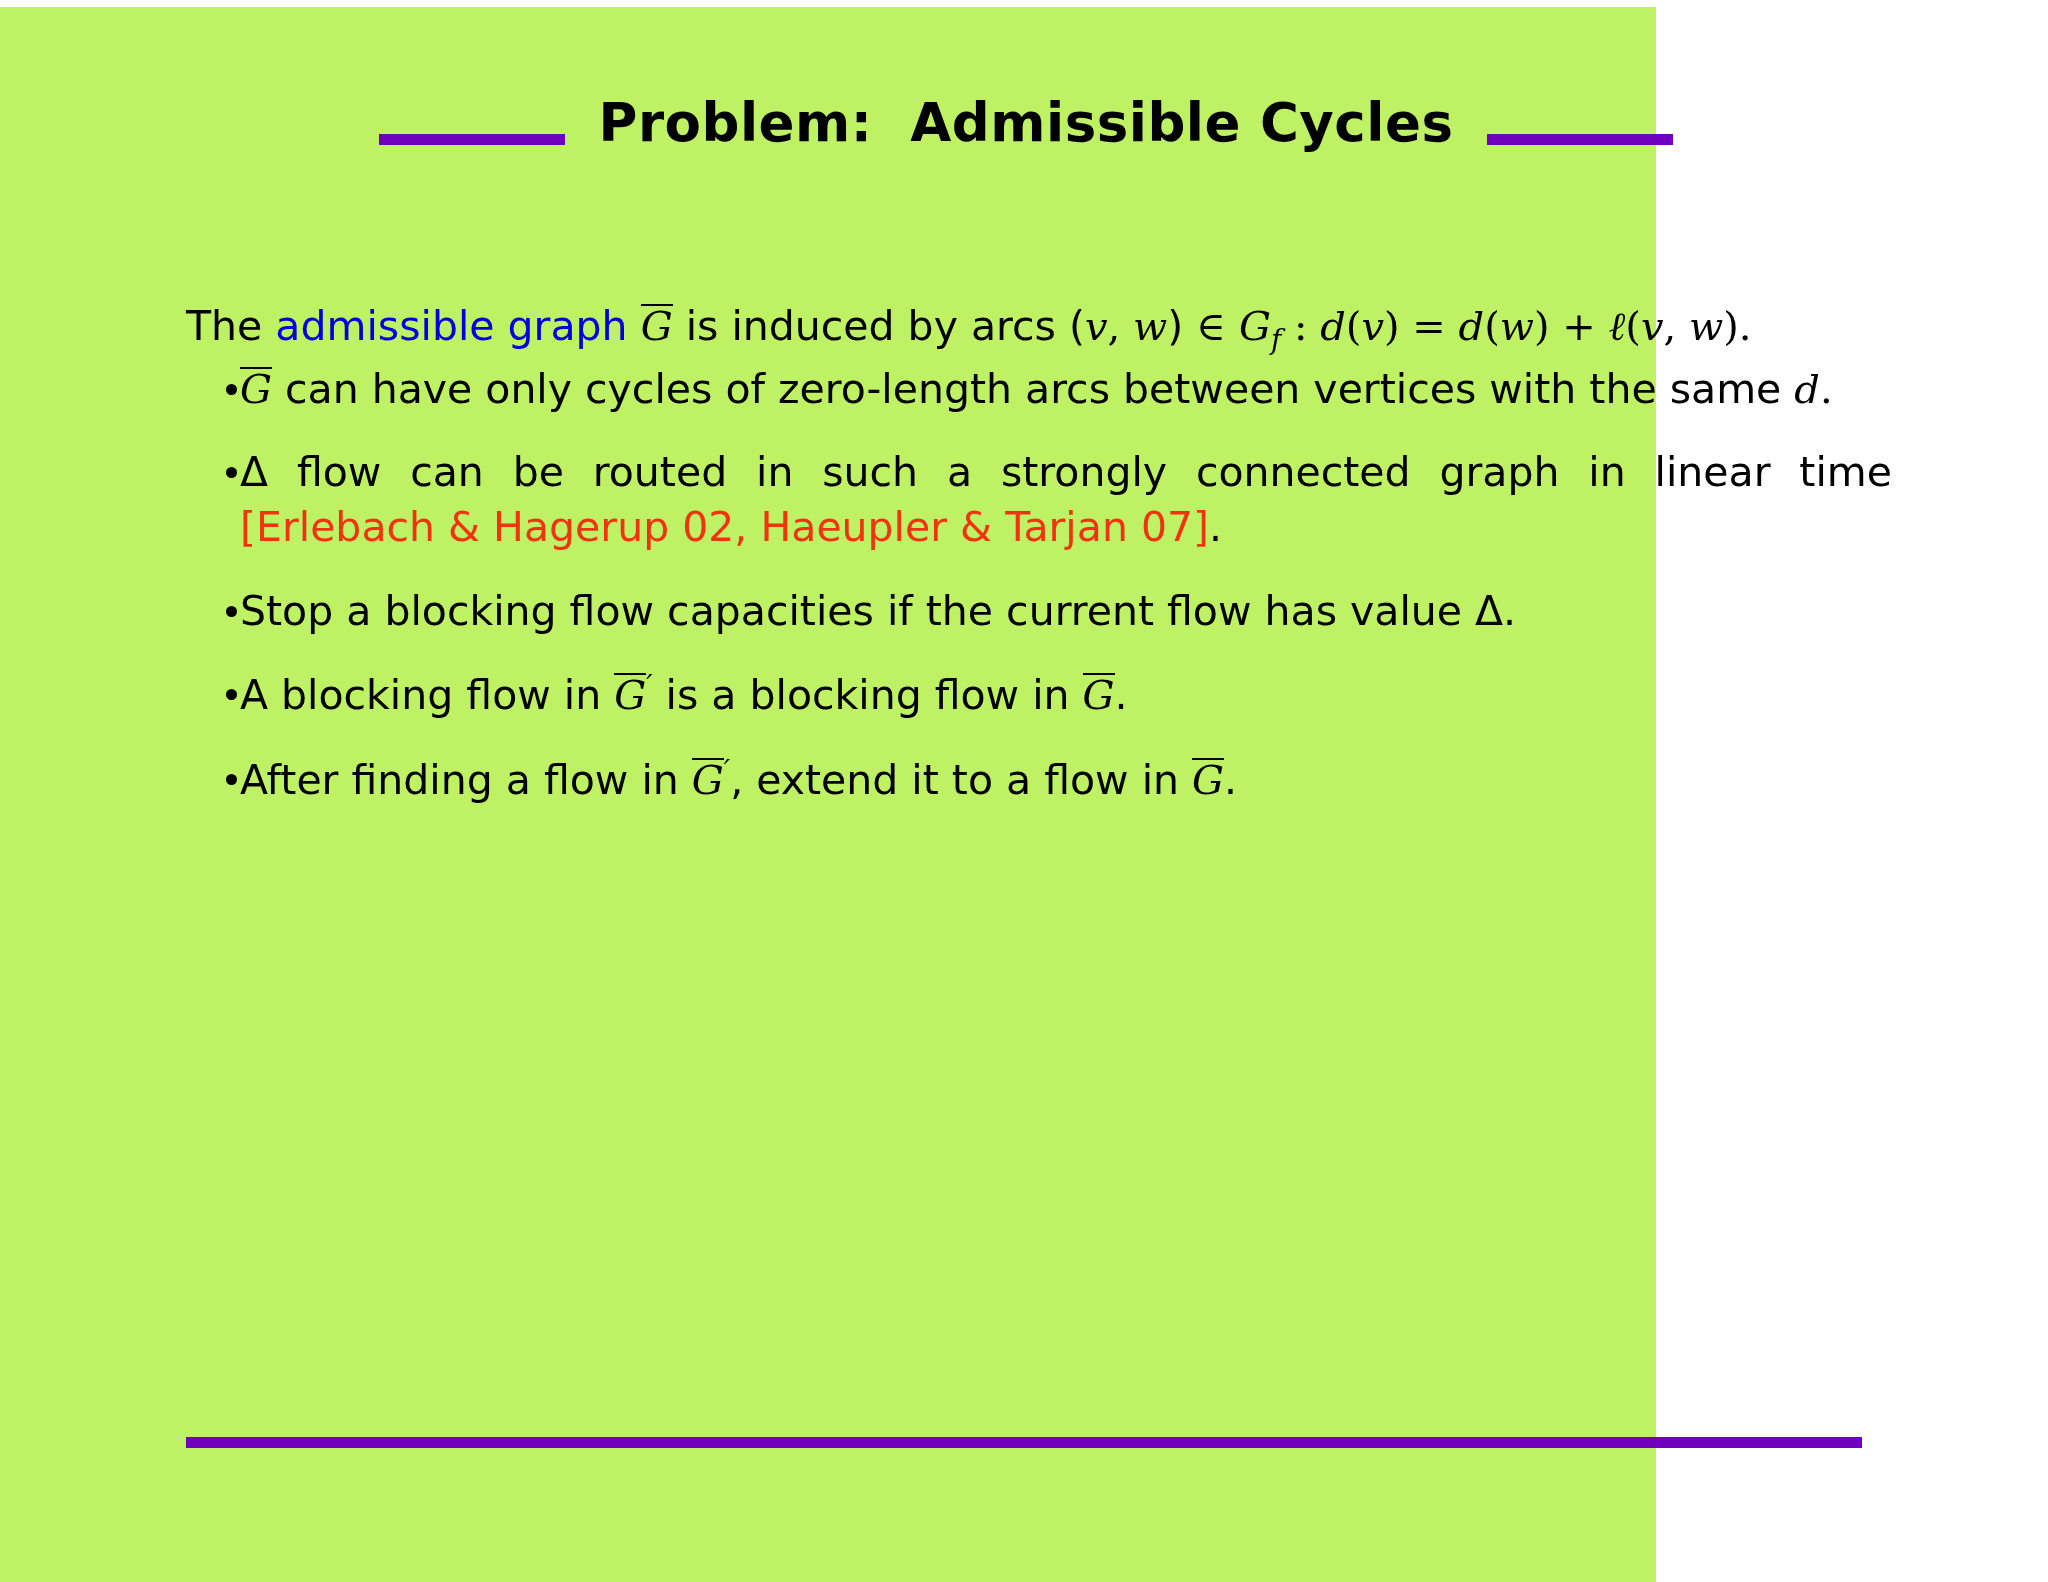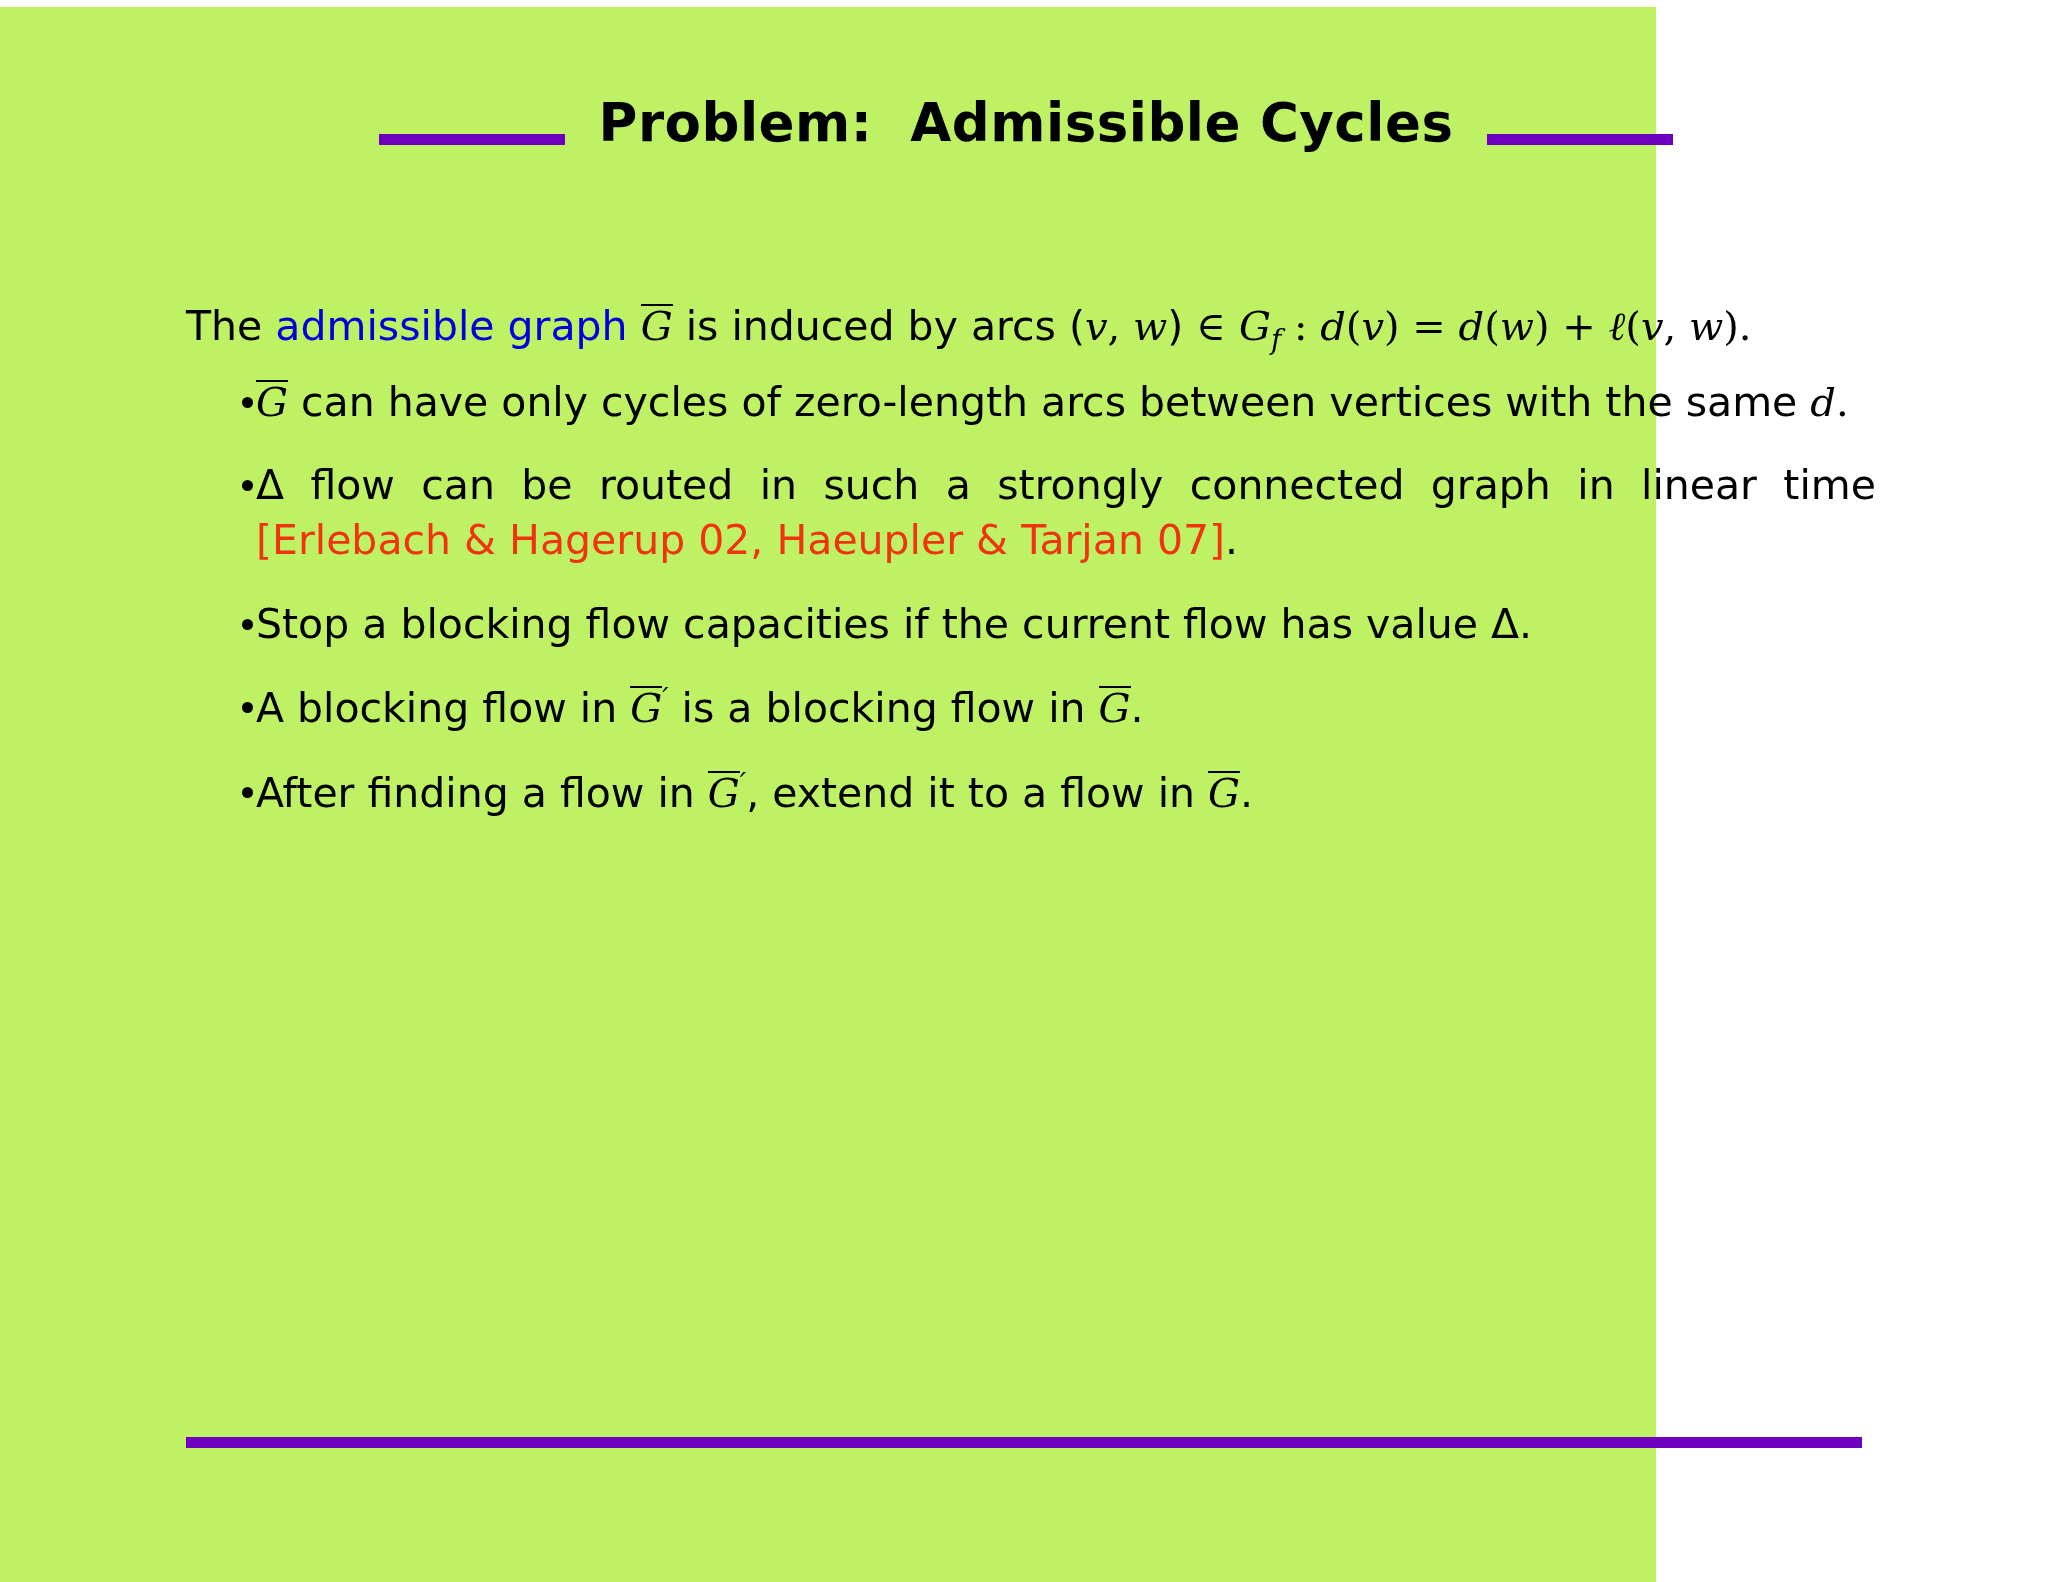--- a/index.html
+++ b/index.html
@@ -69,21 +69,21 @@
     text-align: justify;
     text-justify: inter-word;
     margin: 0 0 3px 0;
     color: #000000;
   }
   .intro .blue { color: #0000dd; }
 
   
   ul.bullets {
     list-style: none;
-    margin: 16px;
+    margin: 0;
     padding: 0;
   }
   ul.bullets > li {
     position: relative;
     padding-left: 54px;
     margin: 0 0 29px 0;
     font-size: 41px;
     line-height: 1.33;
     text-align: justify;
     text-justify: inter-word;

